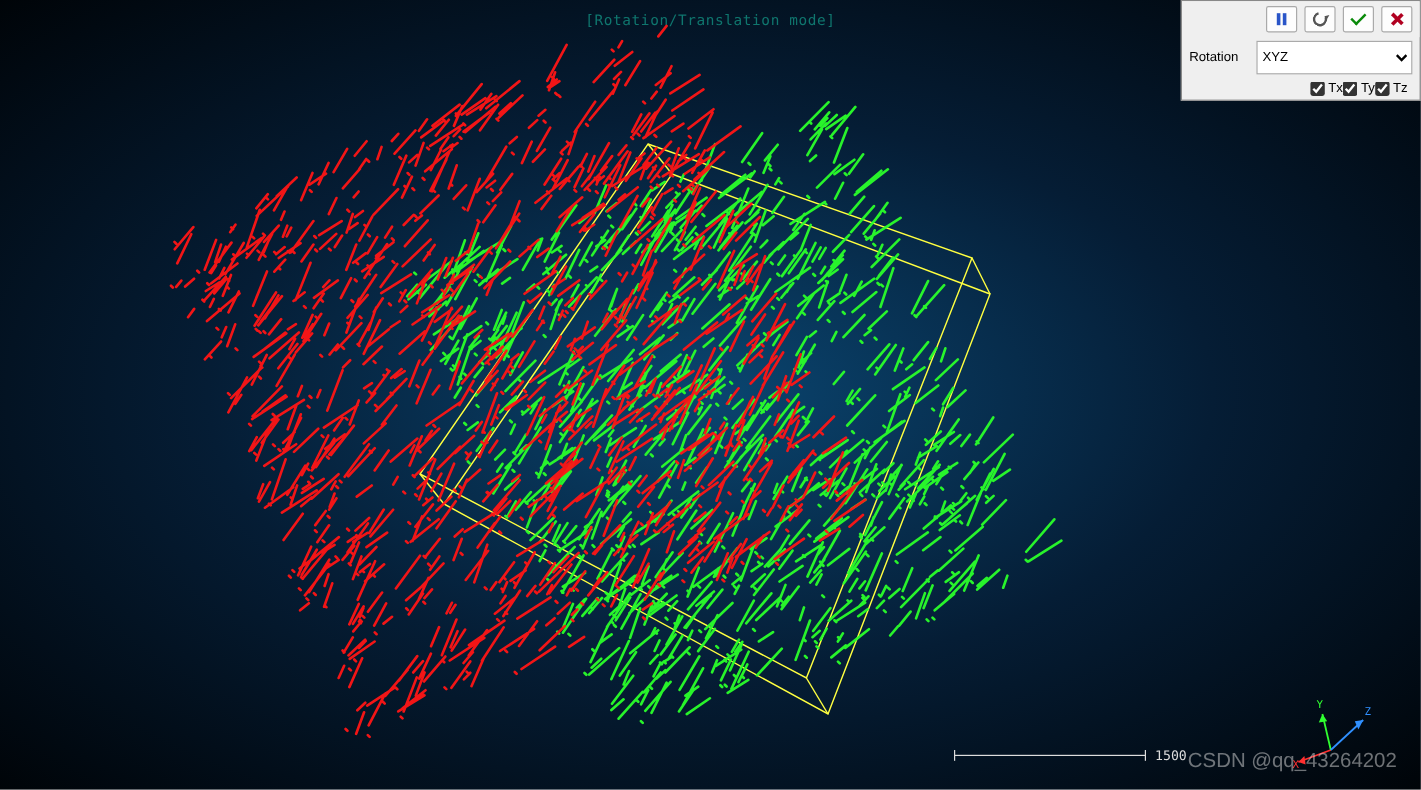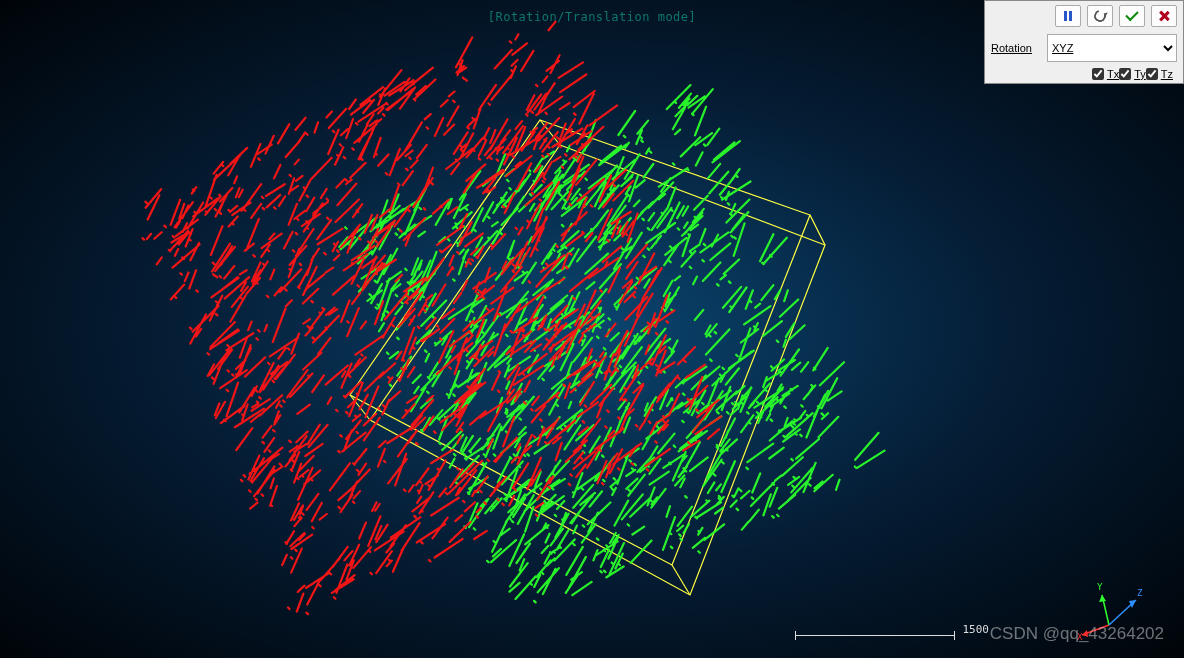--- a/index.html
+++ b/index.html
@@ -24,21 +24,20 @@
     .control-panel {
       position: absolute;
       top: 0;
       right: 0;
       width: 200px;
       background: #efefef;
       border: 1px solid #888;
       font-family: "SimSun", Arial, sans-serif;
       font-size: 11px;
       color: #000;
-      text-decoration: underline;
     }
     .panel-toolbar {
       display: flex;
       justify-content: flex-end;
       gap: 6px;
       padding: 4px 6px;
       background: #efefef;
     }
     .toolbtn {
       width: 26px;
@@ -107,21 +106,21 @@
     .viewport {
       position: absolute;
       inset: 0;
       pointer-events: none;
     }
     .scalebar {
       position: absolute;
       bottom: 22px;
       right: 195px;
       display: flex;
-      align-items: flex-end;
+      align-items: center;
       color: #ddd;
     }
     .scalebar-line {
       width: 160px; height: 1px; background: #ddd; position: relative;
     }
     .scalebar-line::before, .scalebar-line::after {
       content:''; position:absolute; top:-4px; width:1px; height:9px; background:#ddd;
     }
     .scalebar-line::before { left:0; }
     .scalebar-line::after { right:0; }

